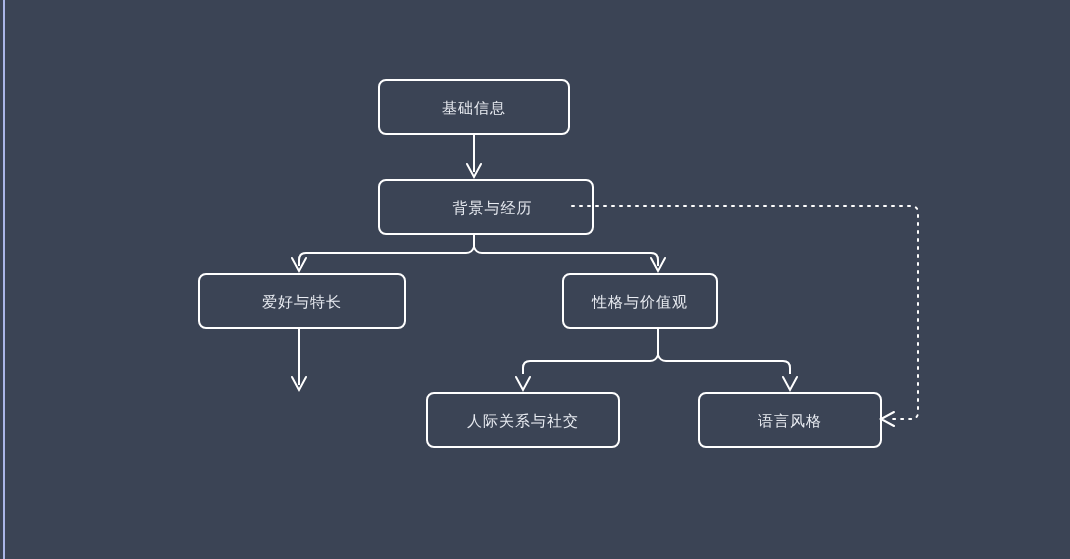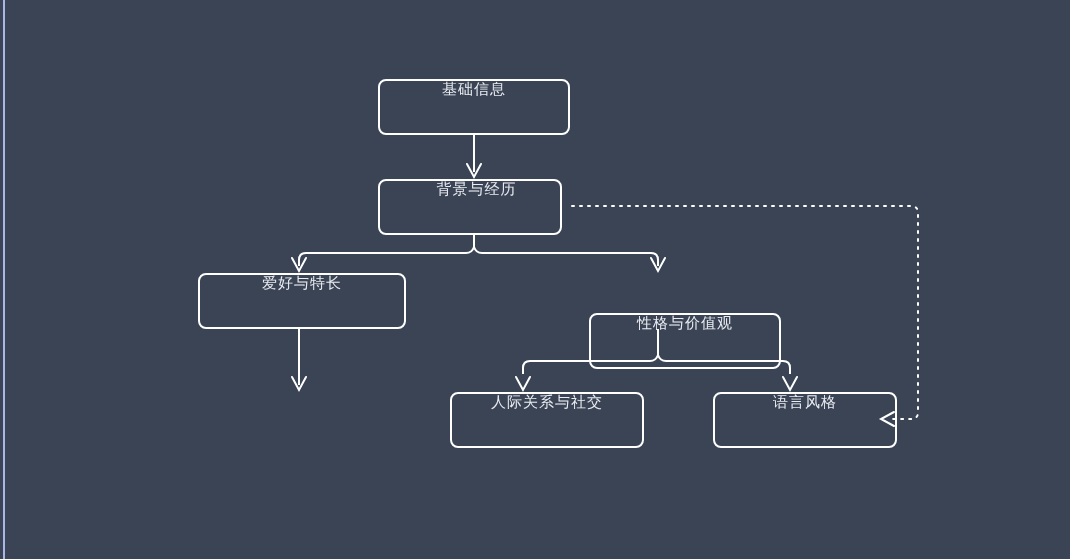--- a/index.html
+++ b/index.html
@@ -35,21 +35,21 @@
     width: 1070px;
     height: 559px;
   }
   .node-box {
     position: absolute;
     box-sizing: border-box;
     border: 2px solid #ffffff;
     border-radius: 8px;
     background: transparent;
     display: flex;
-    align-items: flex-start;
+    align-items: center;
     justify-content: center;
   }
   .node-label {
     color: #e9ecf2;
     font-size: 15px;
     line-height: 1;
     letter-spacing: 1px;
     white-space: nowrap;
     user-select: none;
   }
@@ -100,34 +100,34 @@
     <path class="arrow-head" d="M783,377 L790,390 L797,377"></path>
 
     <path class="edge-path dotted" d="M572,206 L911,206 Q918,206 918,213 L918,412 Q918,419 911,419 L893,419"></path>
     <path class="arrow-head" d="M894,412 L881,419 L894,426"></path>
   </svg>
 
   <div class="node-box" style="left:378px; top:79px; width:192px; height:56px;">
     <span class="node-label">基础信息</span>
   </div>
 
-  <div class="node-box" style="left:378px; top:179px; width:184px; height:56px;padding-left:13px;">
+  <div class="node-box" style="left:378px; top:179px; width:216px; height:56px;padding-left:13px;">
     <span class="node-label">背景与经历</span>
   </div>
 
   <div class="node-box" style="left:198px; top:273px; width:208px; height:56px;">
     <span class="node-label">爱好与特长</span>
   </div>
 
-  <div class="node-box" style="left:589px; top:273px; width:192px; height:56px;margin-top:40px;">
+  <div class="node-box" style="left:562px; top:273px; width:156px; height:56px;">
     <span class="node-label">性格与价值观</span>
   </div>
 
 
-  <div class="node-box" style="left:426px; top:392px; width:194px; height:56px;margin-left:24px;">
+  <div class="node-box" style="left:426px; top:392px; width:194px; height:56px;">
     <span class="node-label">人际关系与社交</span>
   </div>
 
-  <div class="node-box" style="left:698px; top:392px; width:184px; height:56px;margin-left:15px;">
+  <div class="node-box" style="left:698px; top:392px; width:184px; height:56px;">
     <span class="node-label">语言风格</span>
   </div>
 
 </div>
 
 </body></html>

